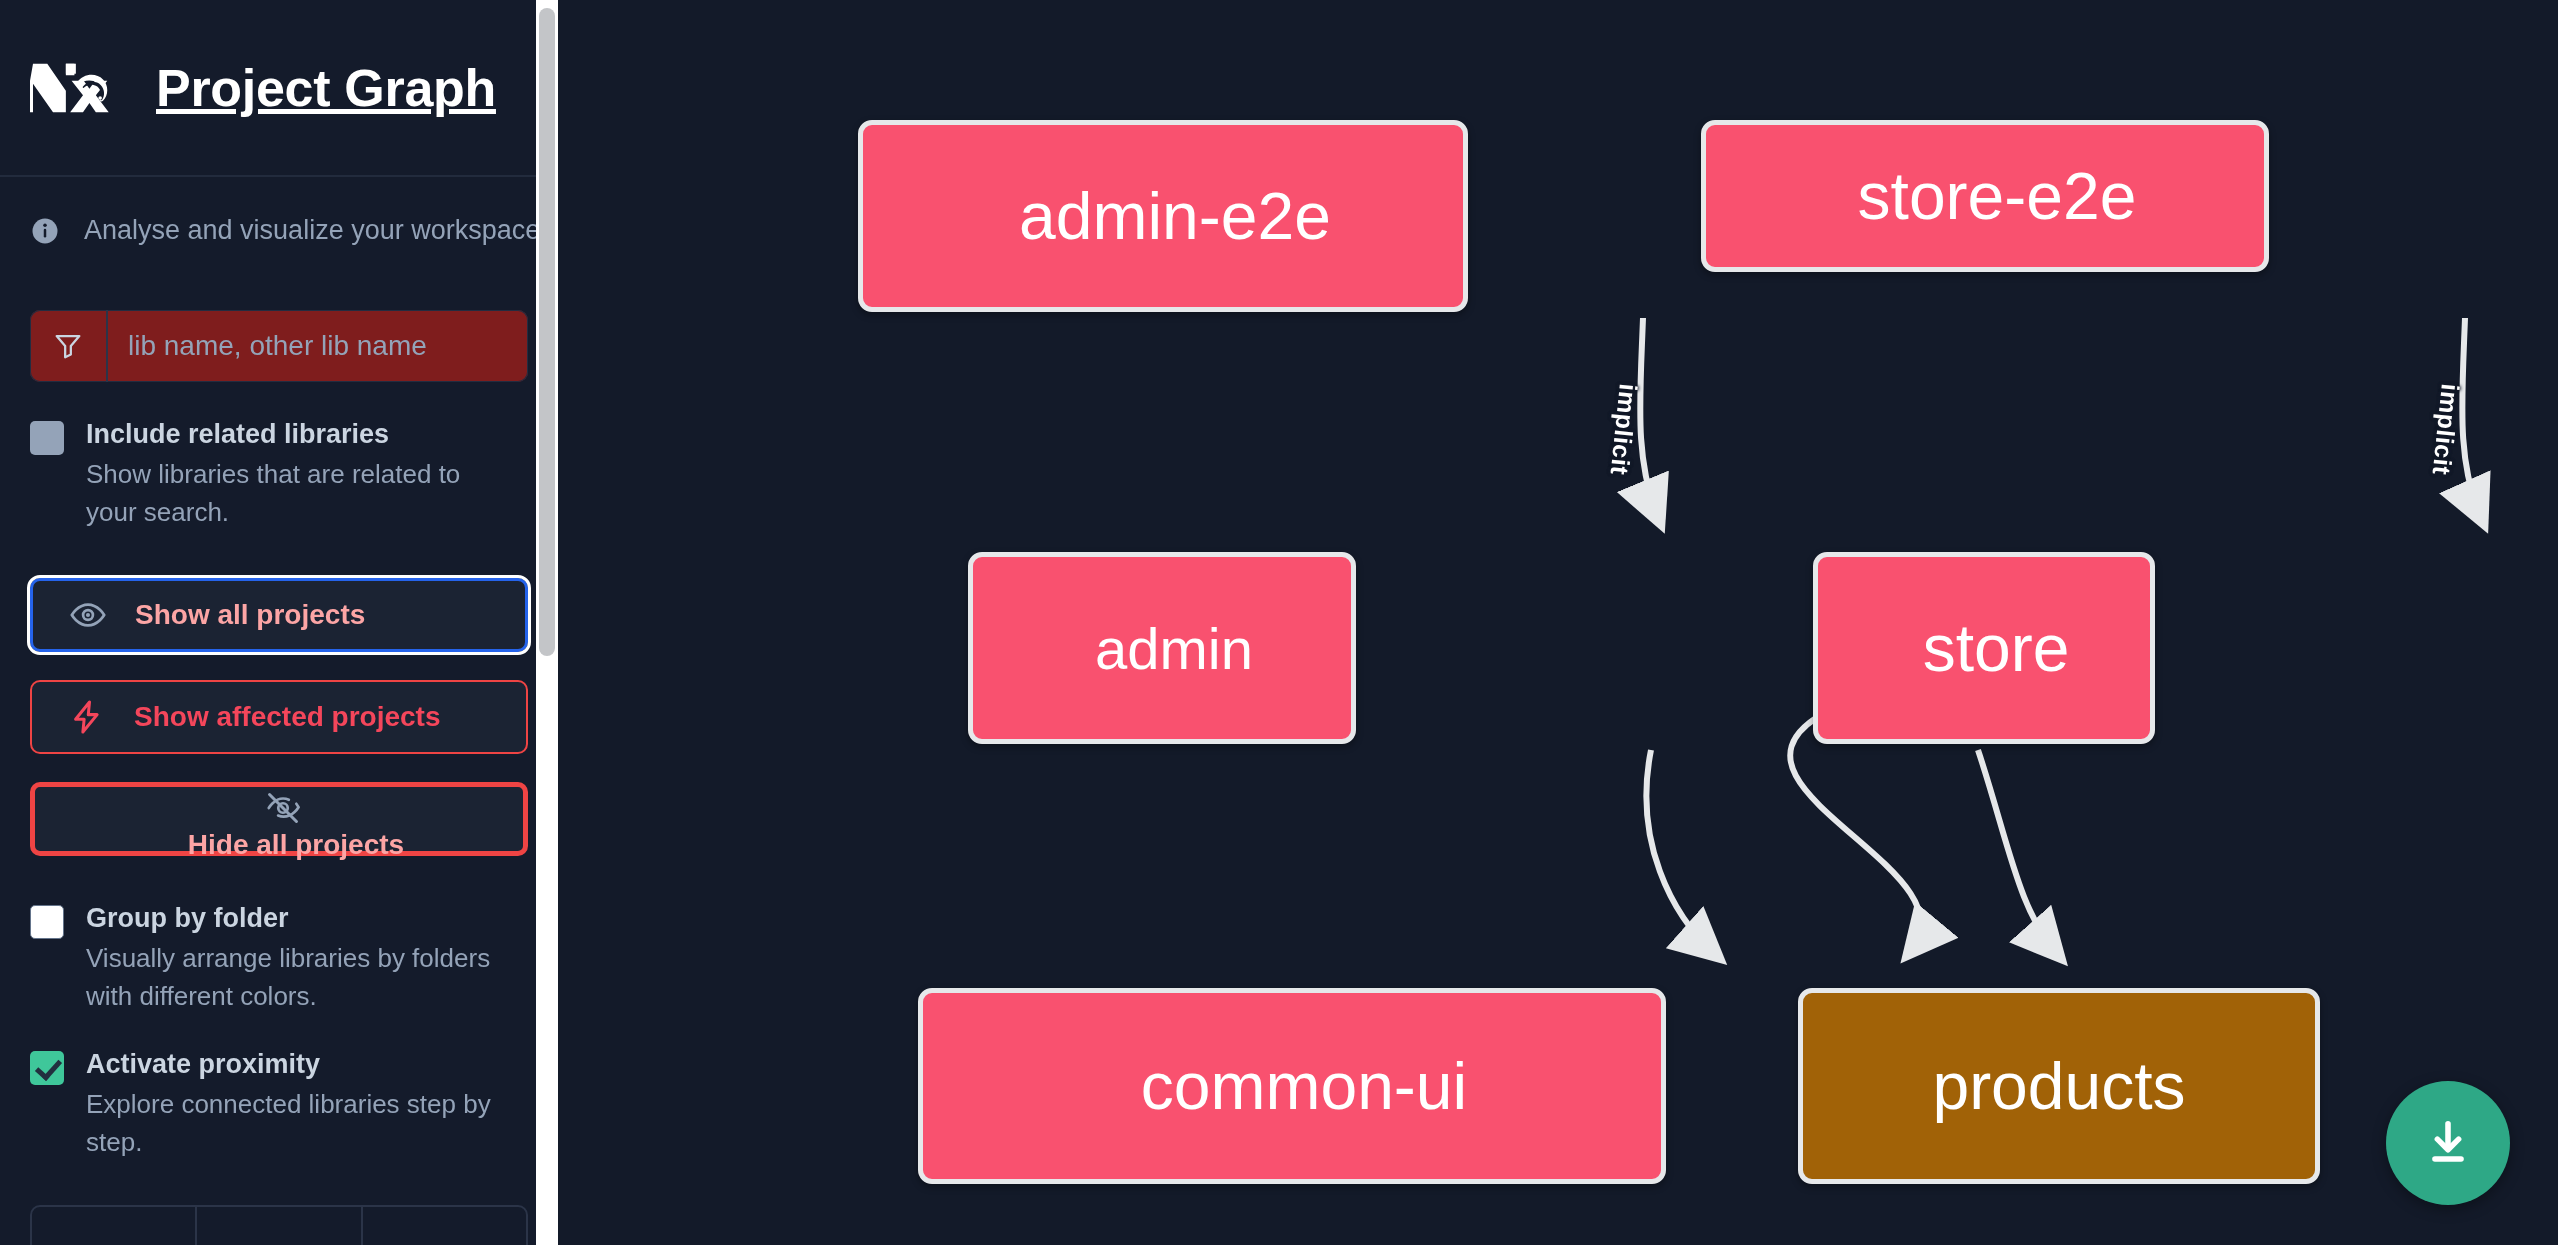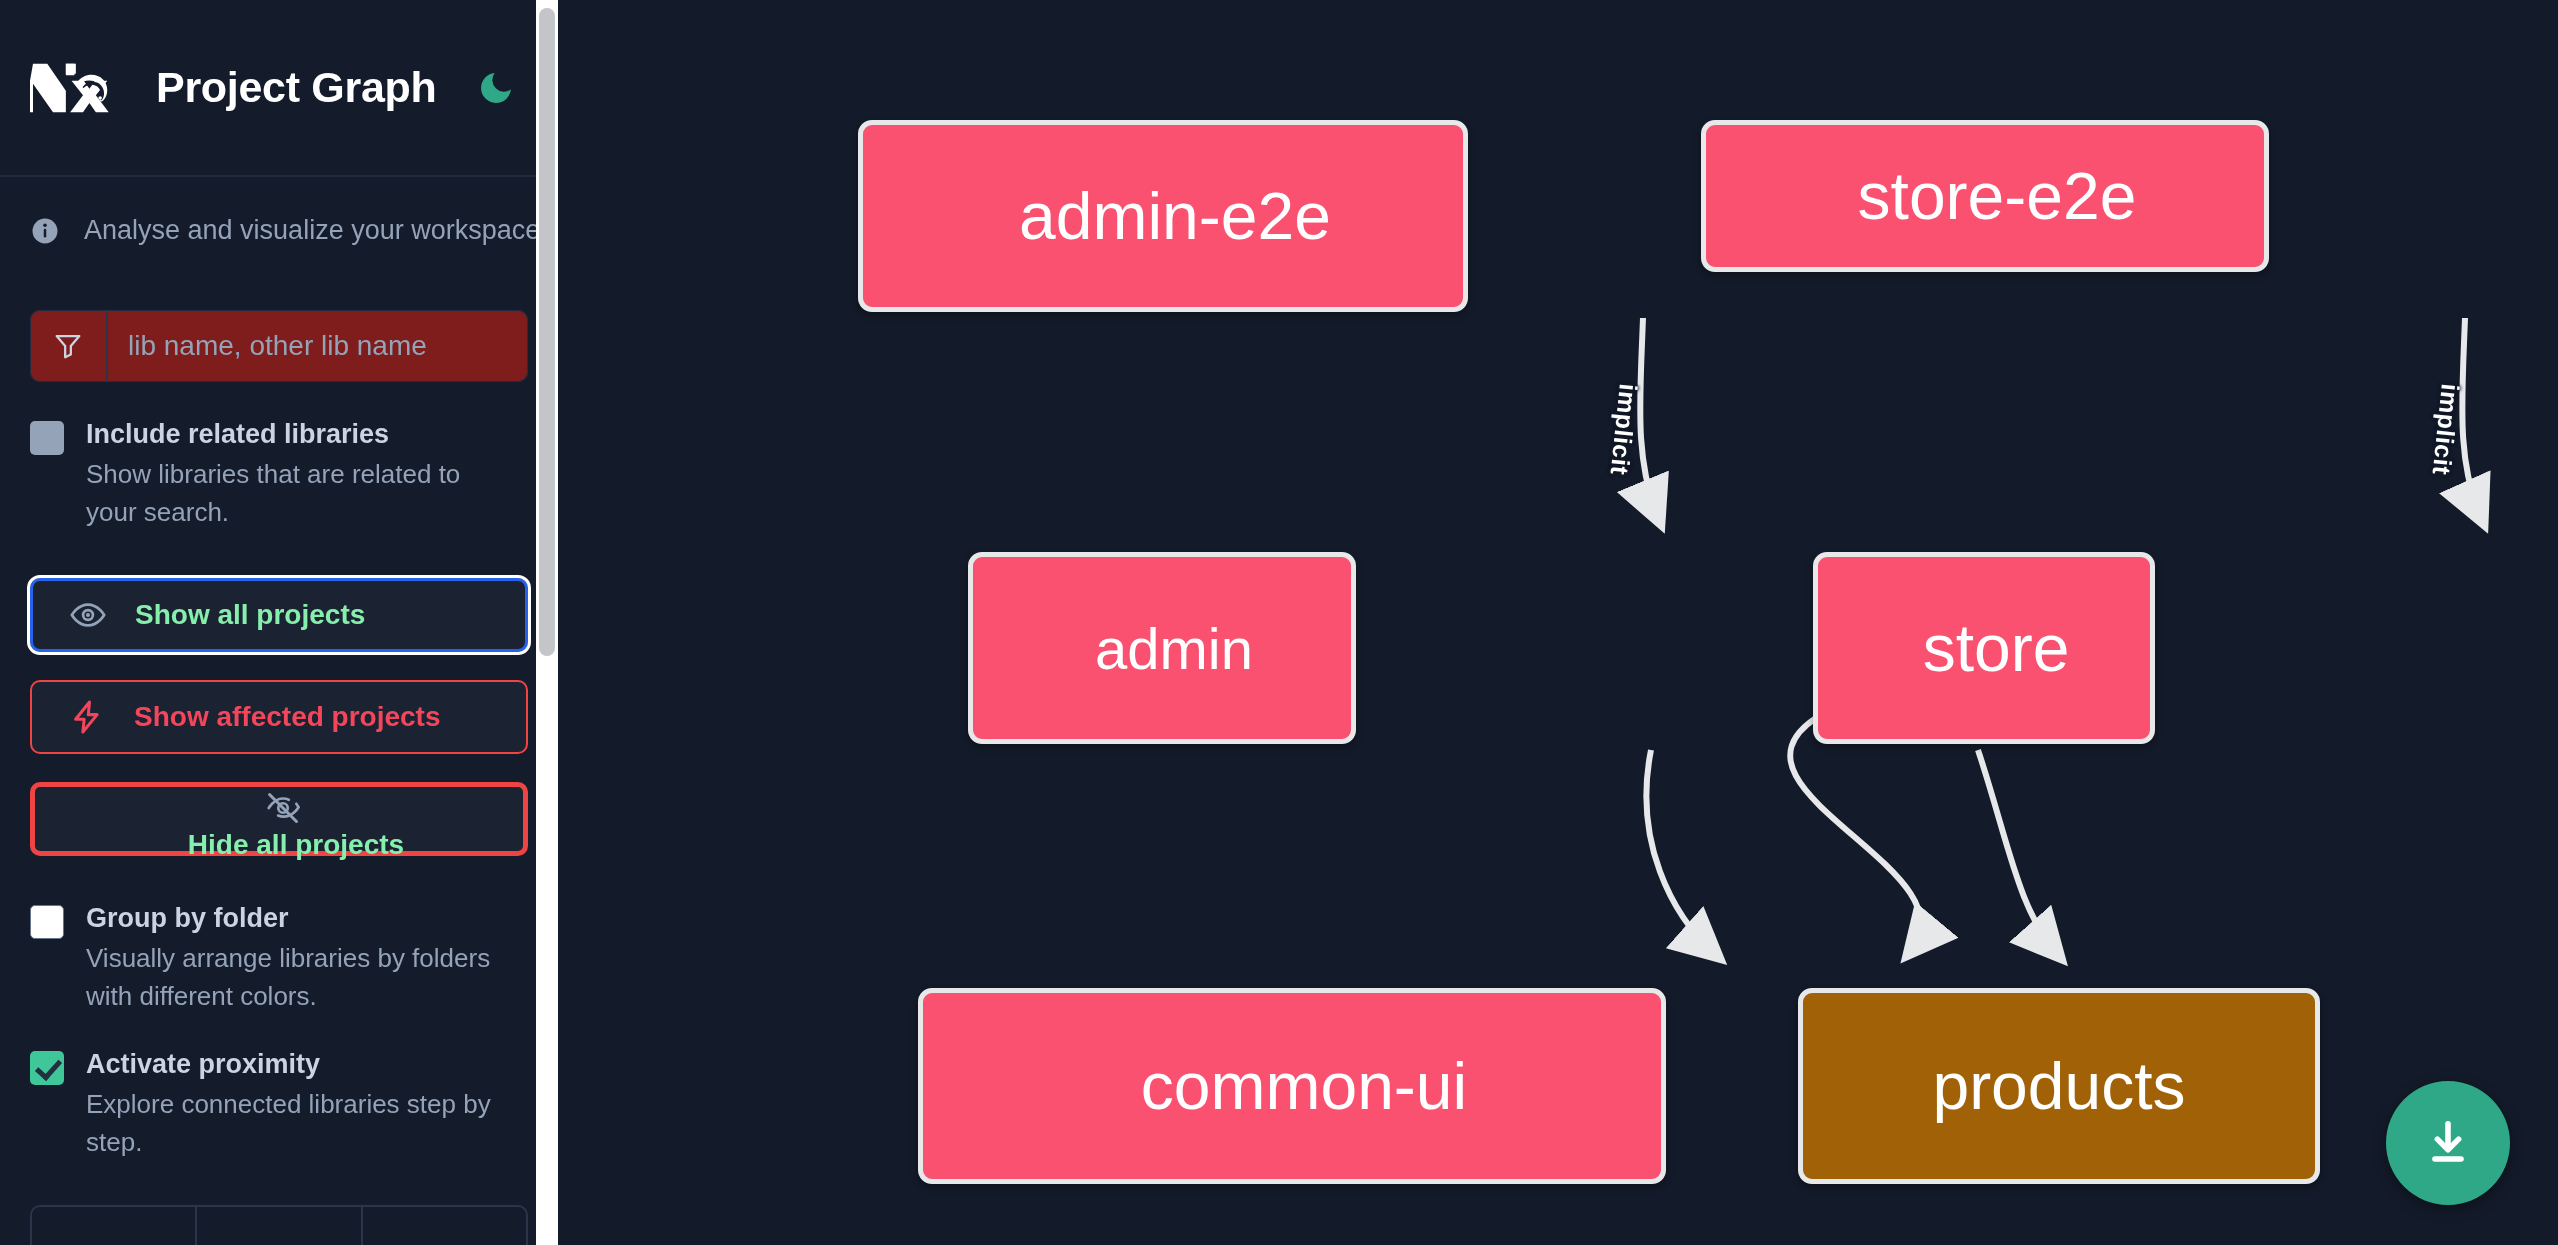--- a/index.html
+++ b/index.html
@@ -32,24 +32,25 @@
     display: flex;
     align-items: center;
     padding-left: 30px;
     border-bottom: 2px solid #222B3D;
     background: #141B2B;
   }
   #nx-logo { width: 86px; height: 60px; flex: 0 0 86px; }
   #app-title {
     margin-left: 40px;
     color: #FFFFFF;
-    font-size: 43px;
+    font-size: 52px;
     font-weight: 700;
     letter-spacing: -0.3px;
     white-space: nowrap;
+    text-decoration: underline;
   }
   #theme-toggle {
     margin-left: 38px;
     width: 44px; height: 44px;
     display: flex; align-items: center; justify-content: center;
     cursor: pointer;
   }
 
   #sidebar-body {
     padding: 0 30px;
@@ -138,21 +139,21 @@
   
   .btn {
     display: flex;
     align-items: center;
     height: 74px;
     border-radius: 10px;
     margin-top: 28px;
     padding-left: 34px;
     cursor: pointer;
     background: #1B2333;
-    color: #86efac;
+    color: #fca5a5;
     font-size: 28px;
     font-weight: 700;
   }
   .btn .bicon {
     width: 42px; height: 42px;
     flex: 0 0 42px;
     display: flex; align-items: center; justify-content: center;
     margin-right: 26px;
   }
   #btn-show-all {

